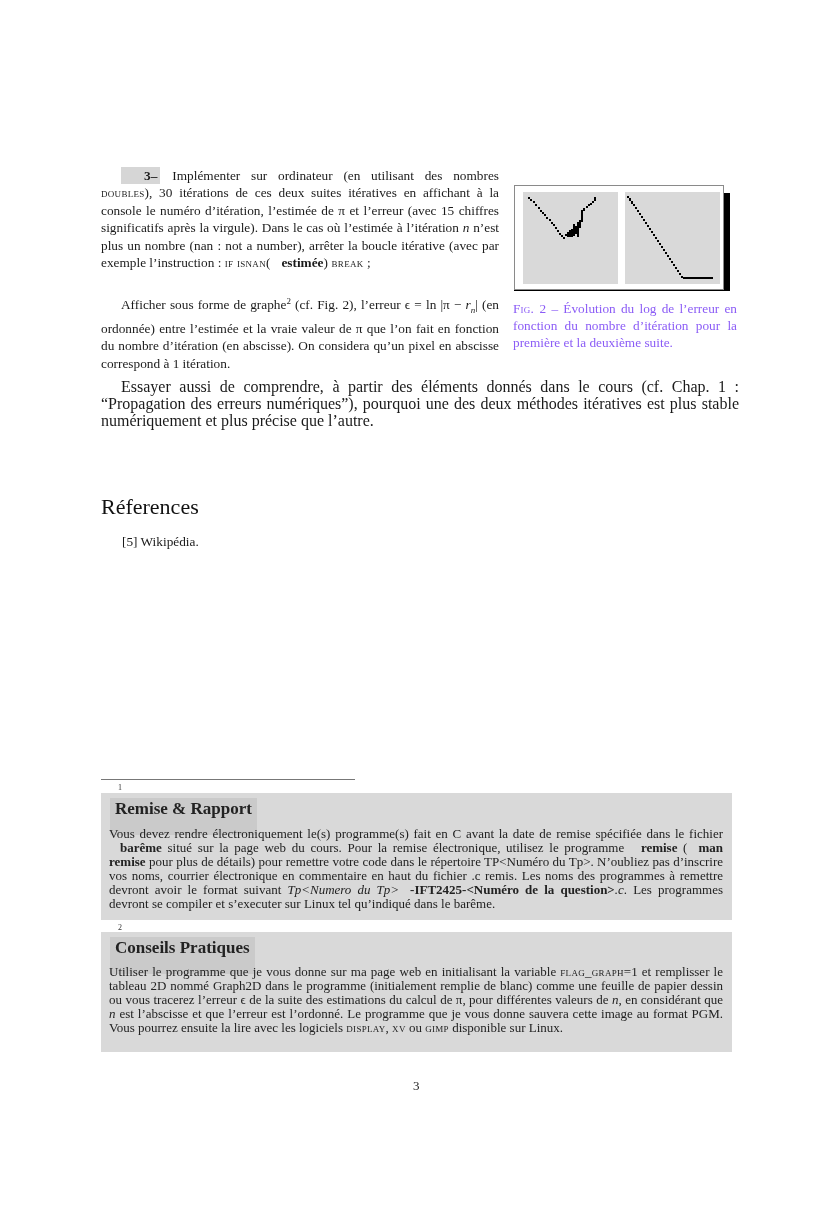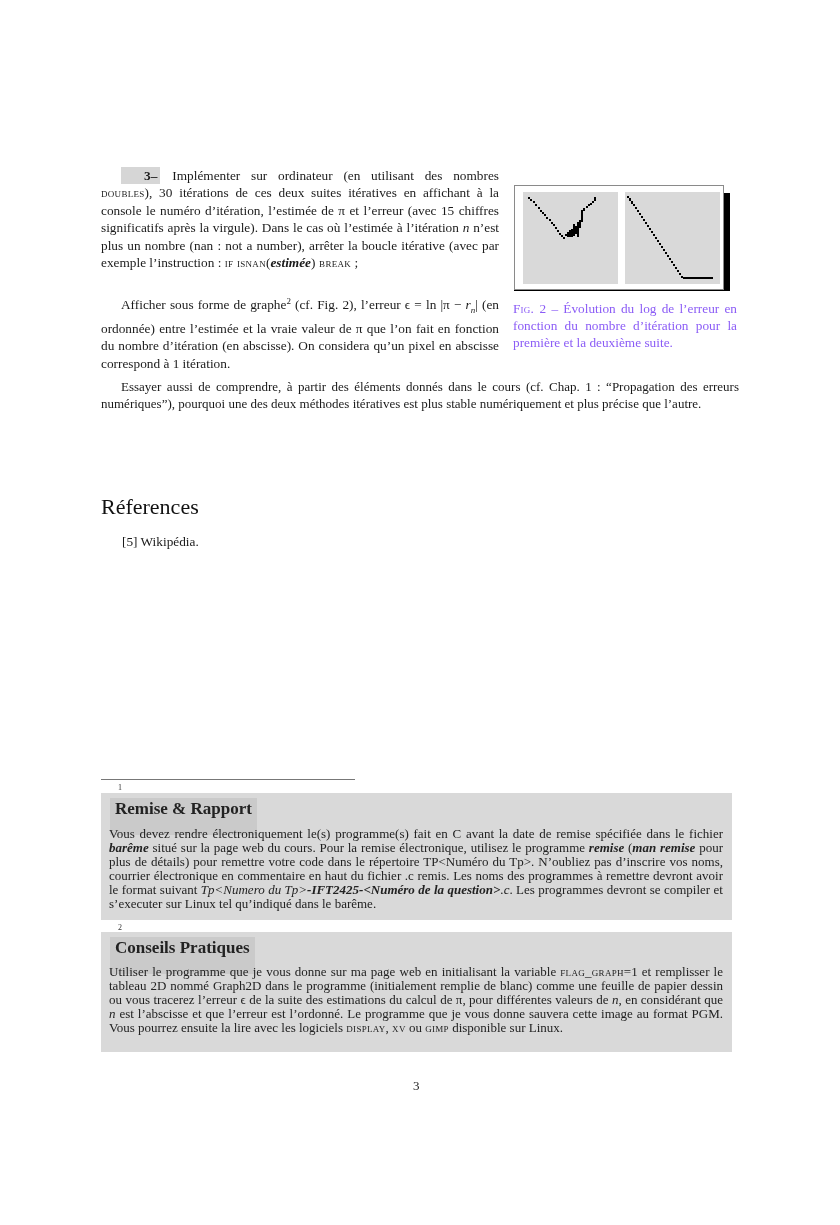--- a/index.html
+++ b/index.html
@@ -1,41 +1,41 @@
 <!DOCTYPE html>
 <html><head>
 <meta charset="utf-8">
 <style>
   html, body { margin: 0; padding: 0; background: #ffffff; }
   body { width: 840px; height: 1225px; position: relative; font-family: "DejaVu Serif", "Liberation Serif", serif; color: #1a1a1a; overflow: hidden; }
   .page { position: absolute; left: 0; top: 0; width: 840px; height: 1225px; }
   .sc { font-variant: small-caps; letter-spacing: 0.3px; margin-top: 30px; }
   .it { font-style: italic; }
-  .bi { font-style: italic; font-weight: bold; }
+  .bi { font-weight: bold; margin-left: 11px; }
 
   
   .col-left { position: absolute; left: 101px; top: 167px; width: 398px; font-family: "Liberation Serif", serif; font-size: 13.3px; line-height: 17.4px; text-align: justify; }
   .col-left p { margin: 0; text-indent: 20px; }
   .col-left p + p { margin-top: 22px; }
   .qnum { display: inline-block; background: #d6d6d6; font-weight: bold; padding: 0 3px; margin-right: 12px; }
   .col-left p.first { text-indent: 20px; }
 
   
   .figure { position: absolute; left: 514px; top: 185px; width: 208px; height: 103px; border: 1px solid #8a8a8a; background: #fff; }
   .figure-shadow-r { position: absolute; left: 723px; top: 193px; width: 7px; height: 98px; background: #000; }
   .figure-shadow-b { position: absolute; left: 514px; top: 289px; width: 216px; height: 2px; background: #000; }
   .plot { position: absolute; top: 6px; width: 95px; height: 92px; background: #d9d9d9; }
   .plot svg { position: absolute; left: 0; top: 0; }
   .plot-1 { left: 8px; }
   .plot-2 { left: 110px; }
 
   .caption { position: absolute; left: 513px; top: 300px; width: 224px; font-family: "Liberation Serif", serif; font-size: 13.3px; line-height: 17px; color: #8b5cf6; text-align: justify; }
   .caption .sc { letter-spacing: 0.2px; }
 
-  .para-full { position: absolute; left: 101px; top: 378px; width: 638px; font-family: "Liberation Serif", serif; font-size: 13px; line-height: 17px; text-align: justify; margin: 0; text-indent: 20px; }
+  .para-full { position: absolute; left: 101px; top: 378px; width: 638px; font-family: "Liberation Serif", serif; font-size: 16px; line-height: 17px; text-align: justify; margin: 0; text-indent: 20px; }
 
   .ref-title { position: absolute; left: 101px; top: 494px; font-family: "Liberation Serif", serif; font-size: 22px; font-weight: normal; margin: 0; color: #111; text-align: right; }
   .ref-item { position: absolute; left: 122px; top: 534px; font-family: "Liberation Serif", serif; font-size: 13.3px; }
 
   .fn-rule { position: absolute; left: 101px; top: 779px; width: 254px; height: 1px; background: #777; }
   .fn-mark { position: absolute; font-family: "Liberation Serif", serif; font-size: 8px; color: #333; }
   .fn-mark-1 { left: 118px; top: 783px; }
   .fn-mark-2 { left: 118px; top: 923px; }
 
   .box { position: absolute; left: 101px; width: 631px; background: #d9d9d9; font-family: "Liberation Serif", serif; }

